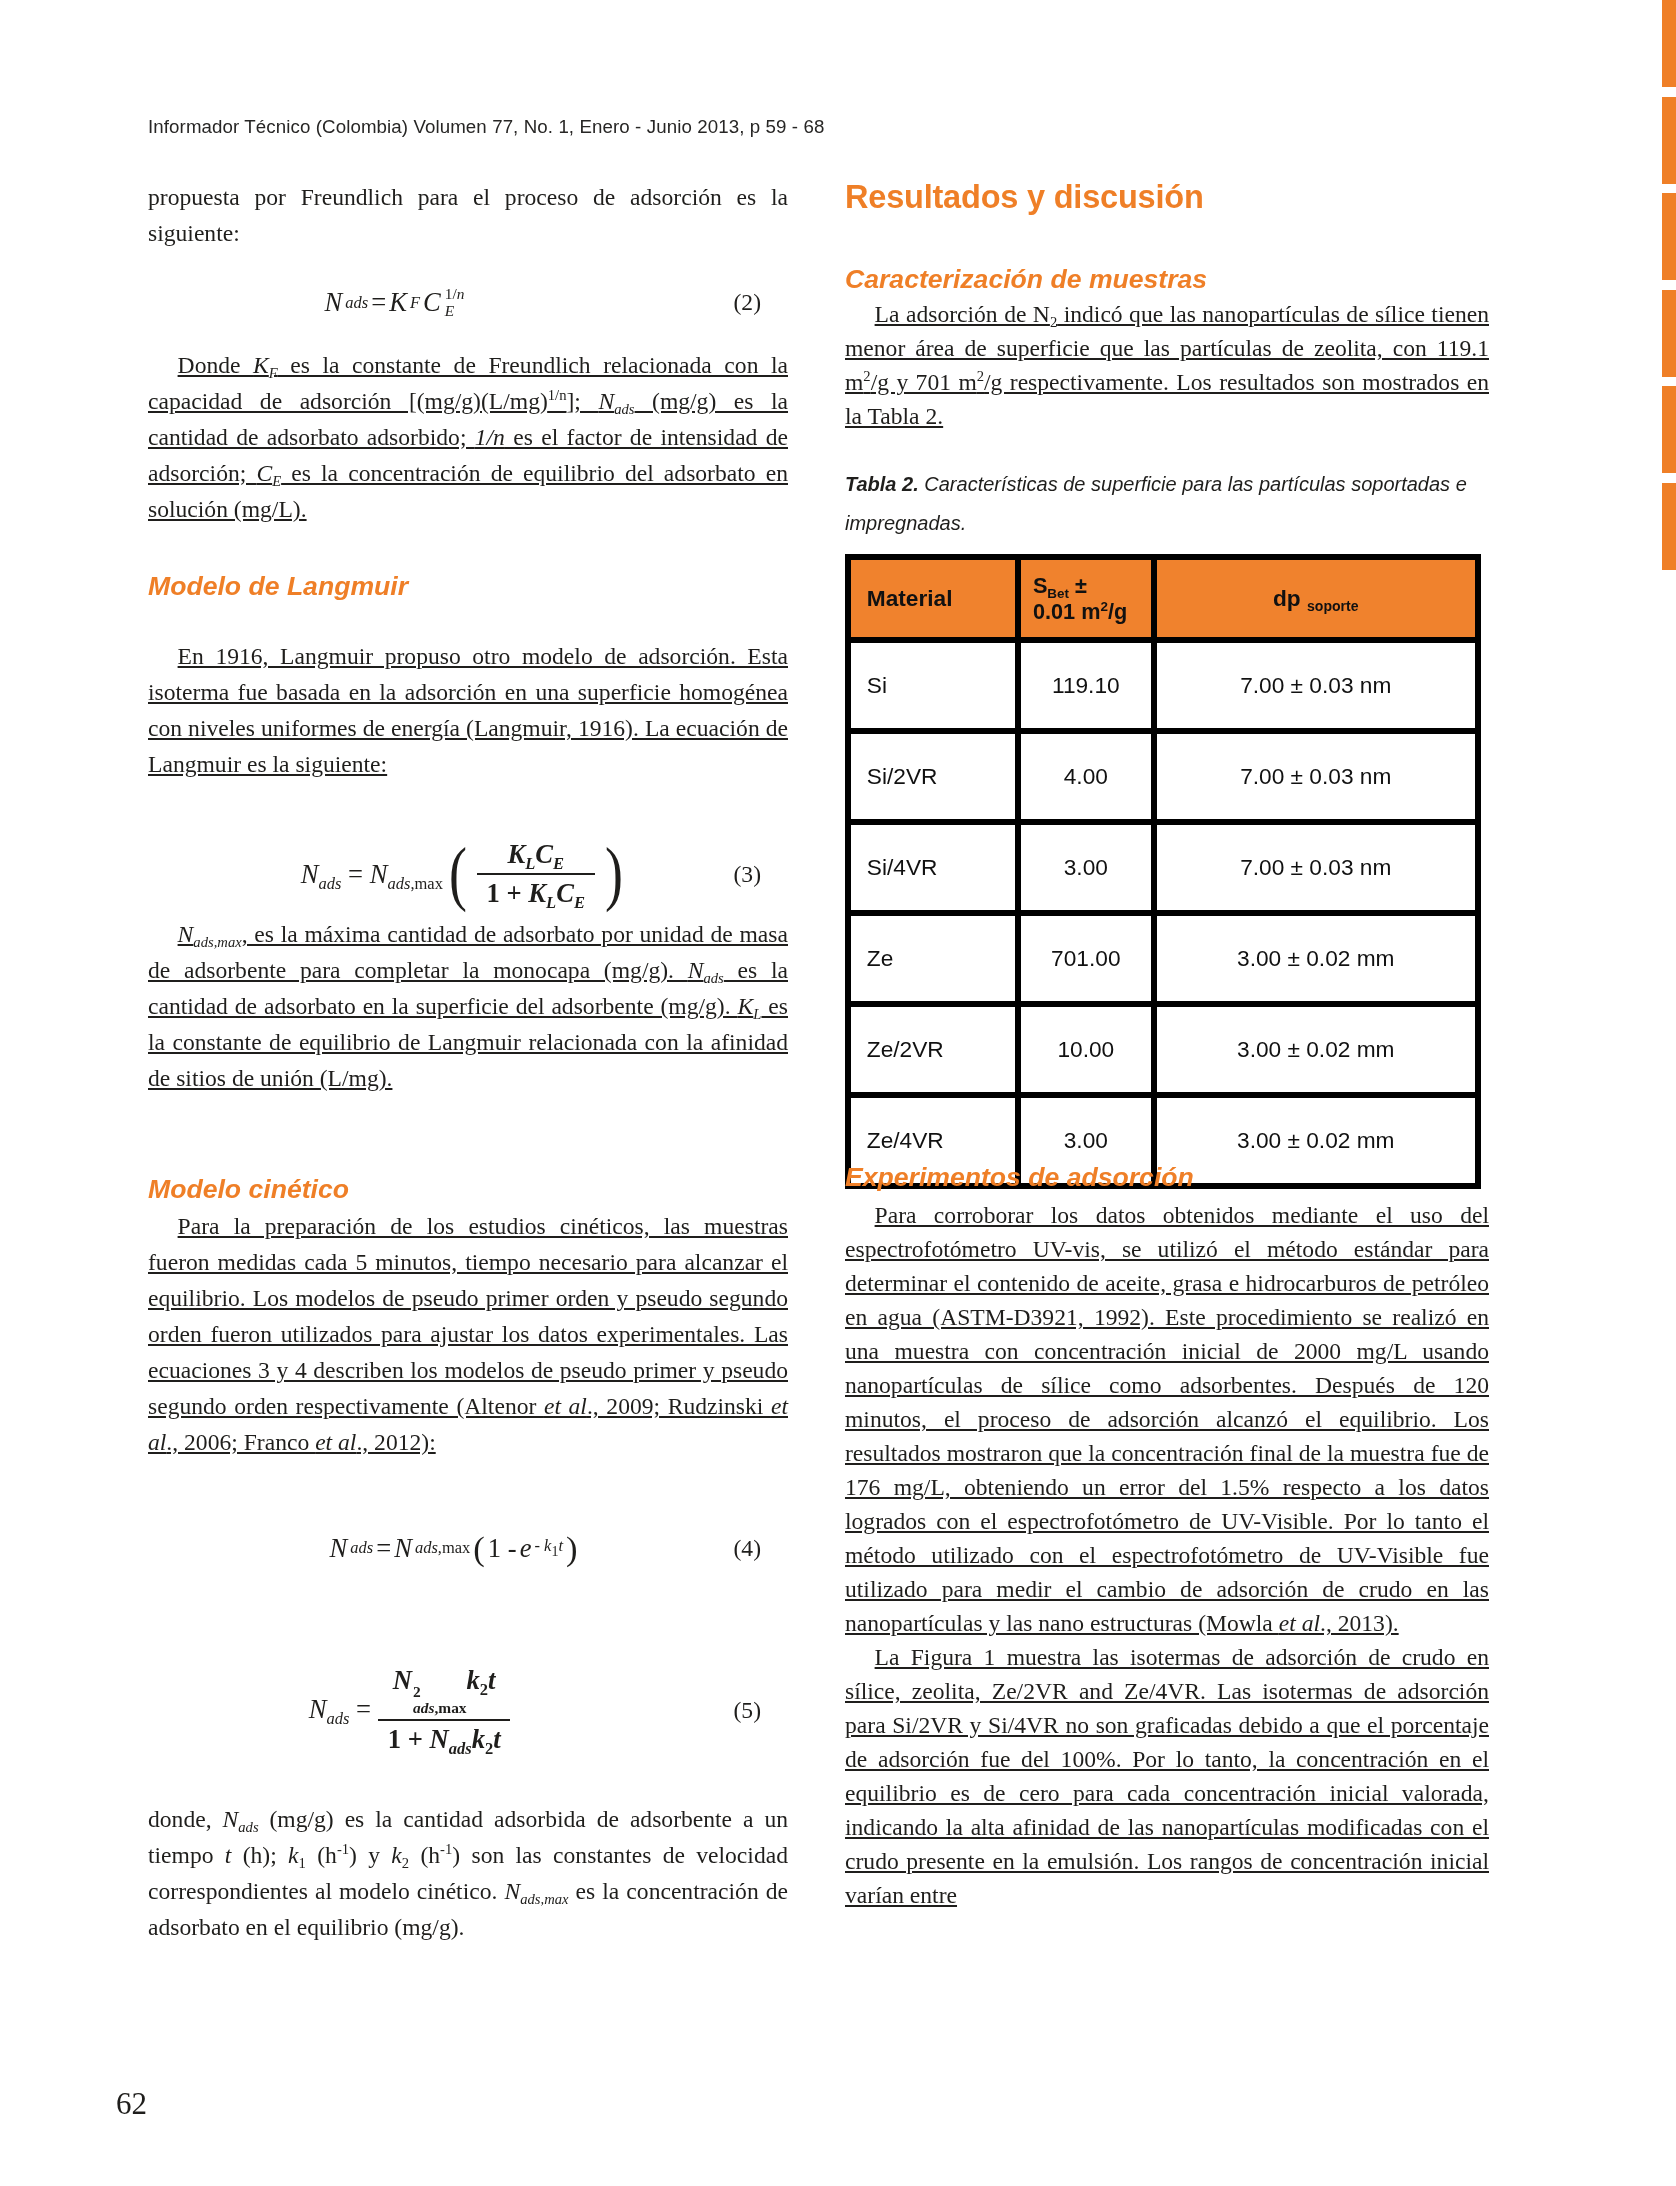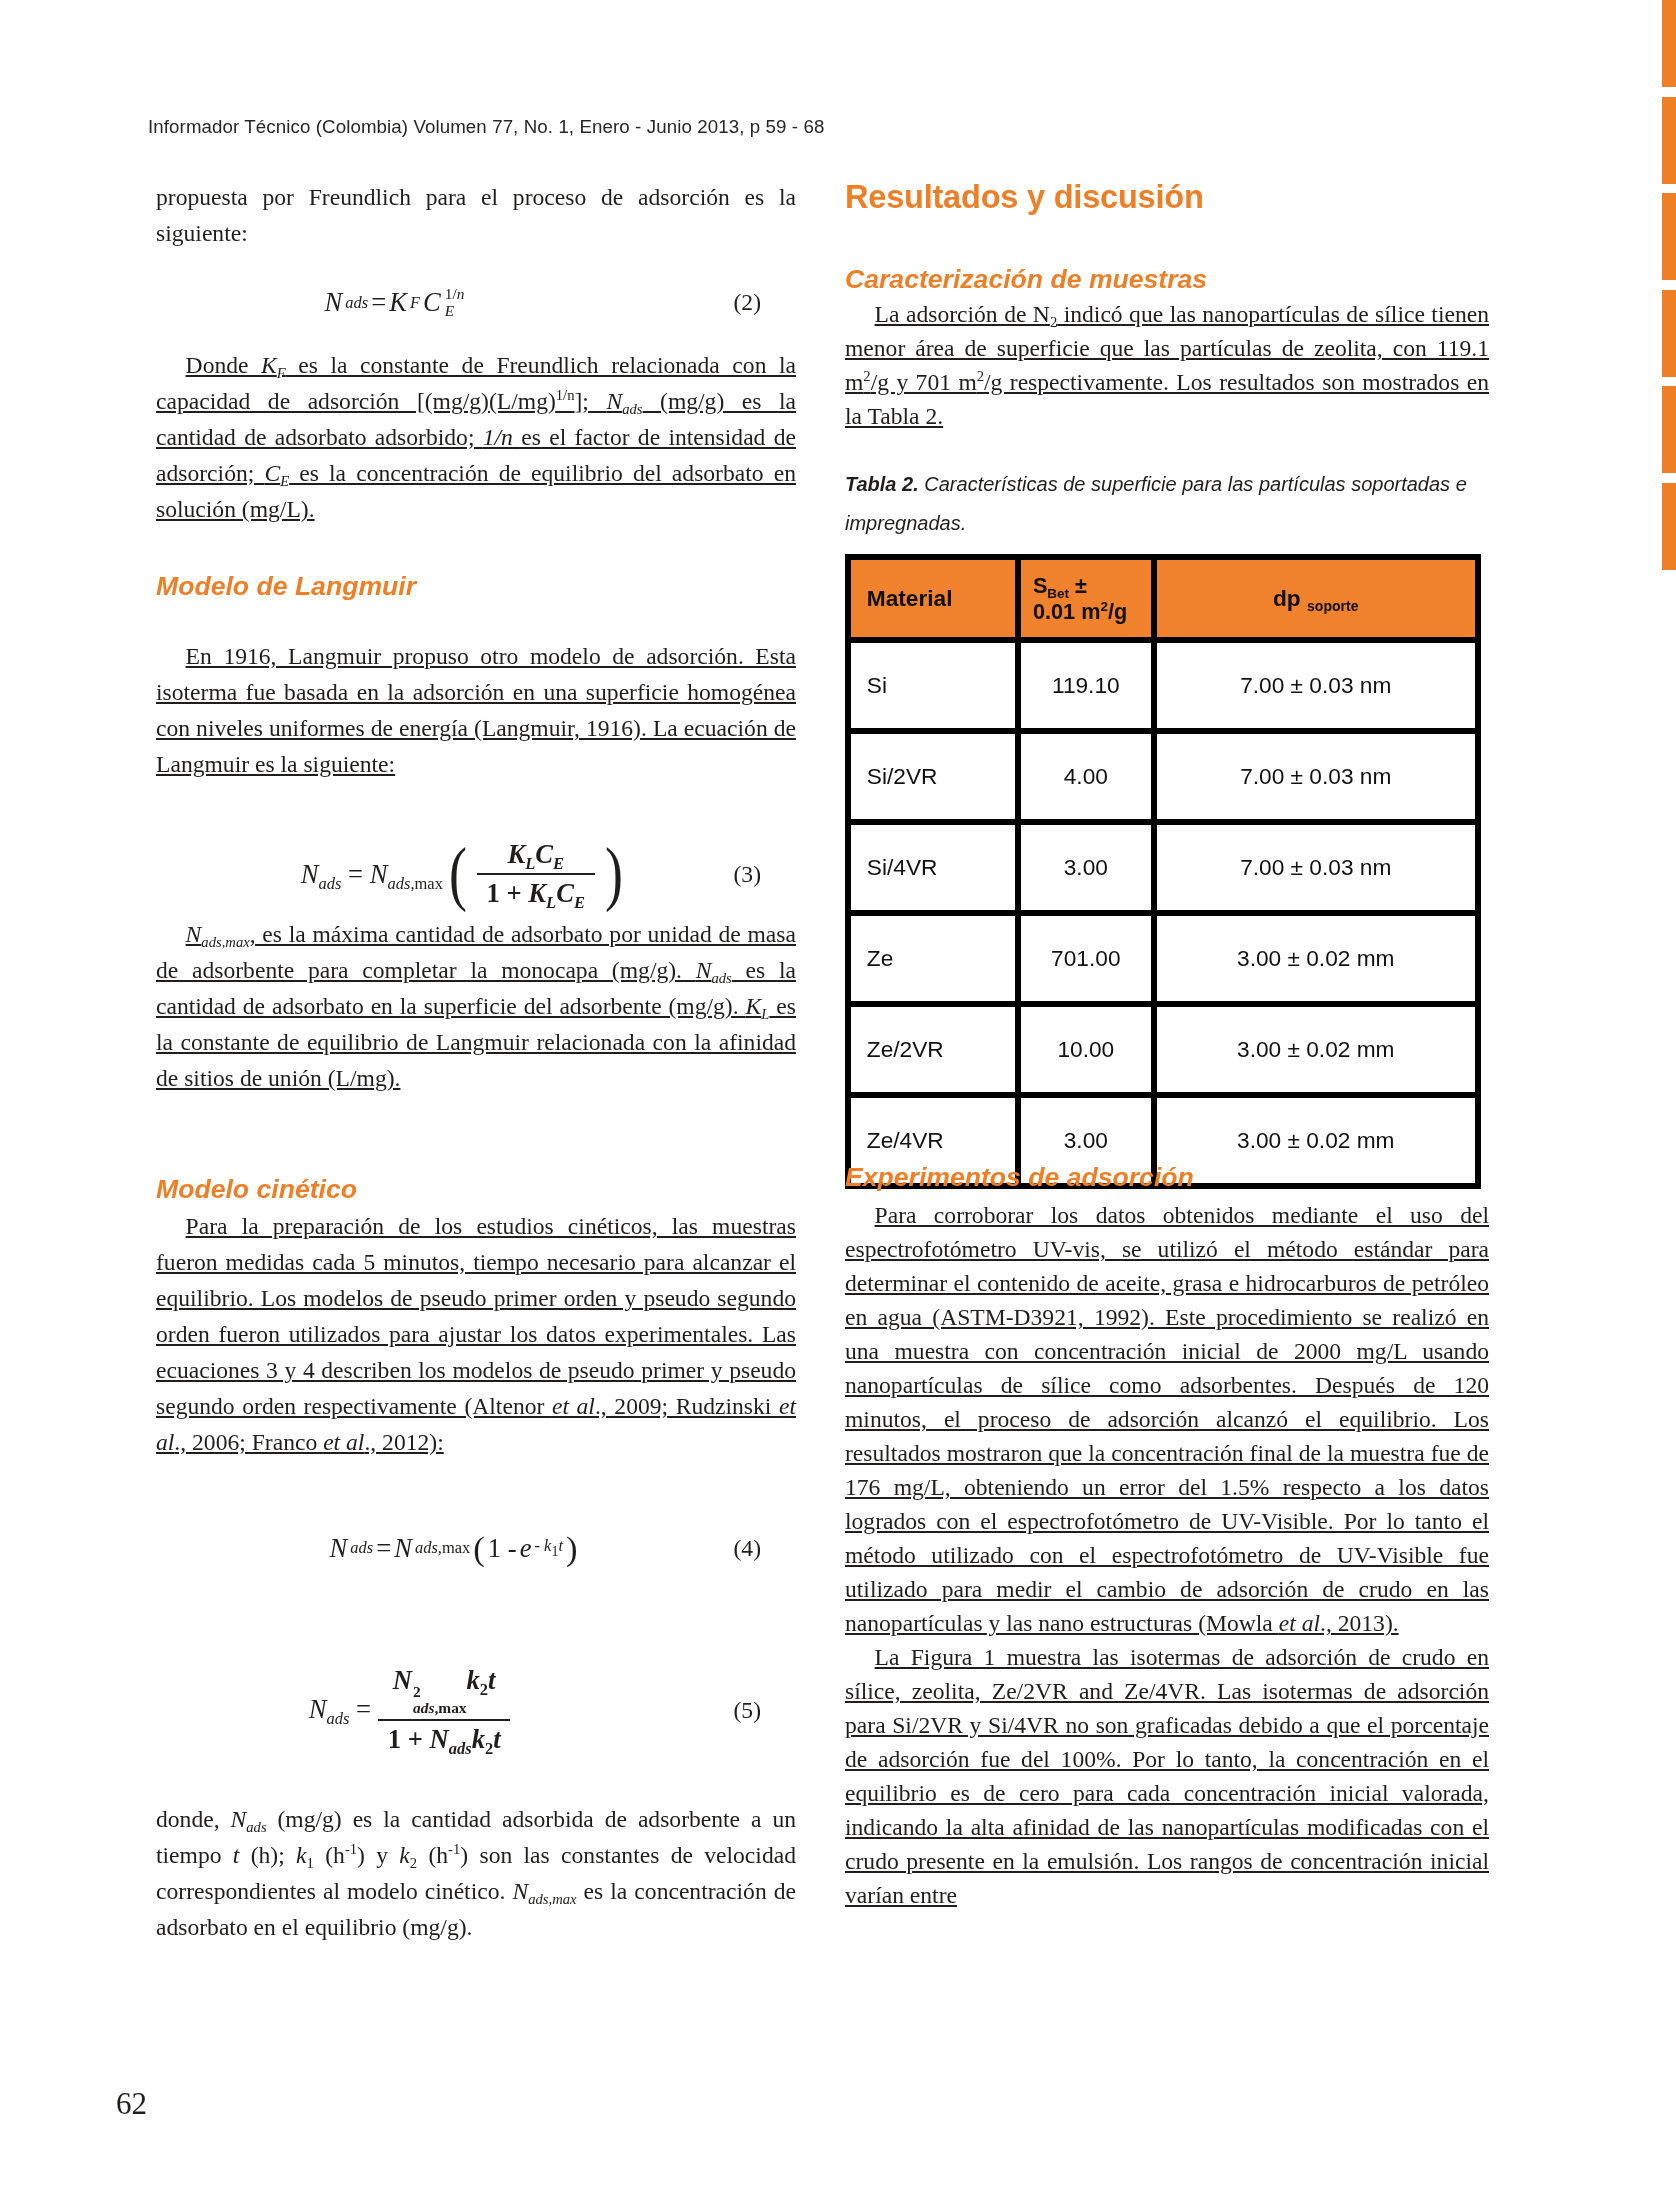--- a/index.html
+++ b/index.html
@@ -11,21 +11,21 @@
   
   .runhead {
     position:absolute; left:148px; top:116px; width:690px;
     font-family:"Liberation Sans","DejaVu Sans",sans-serif;
     font-size:18.7px; color:#272625; letter-spacing:0.1px;
   }
   
   .edge-marker { position:absolute; right:0; width:14.8px; height:87px; background:#EF7F27; }
   
   .blk { position:absolute; }
-  .col-left  { left:156px; width:640px; }
+  .col-left  { left:148px; width:640px; }
   .col-right { left:845px; width:644px; }
   .body-text { font-size:23.6px; line-height:36px; text-align:justify; }
   .body-text-r { font-size:23.6px; line-height:34px; text-align:justify; }
   .body-text p, .body-text-r p { margin:0; }
   .indent { text-indent:29.6px;text-decoration:underline; }
   sub { font-size:0.62em; vertical-align:-0.35em; line-height:0; }
   sup { font-size:0.62em; vertical-align:super; line-height:0; }
   sup sub, sub sub { font-size:0.85em; }
   
   .h-main {

